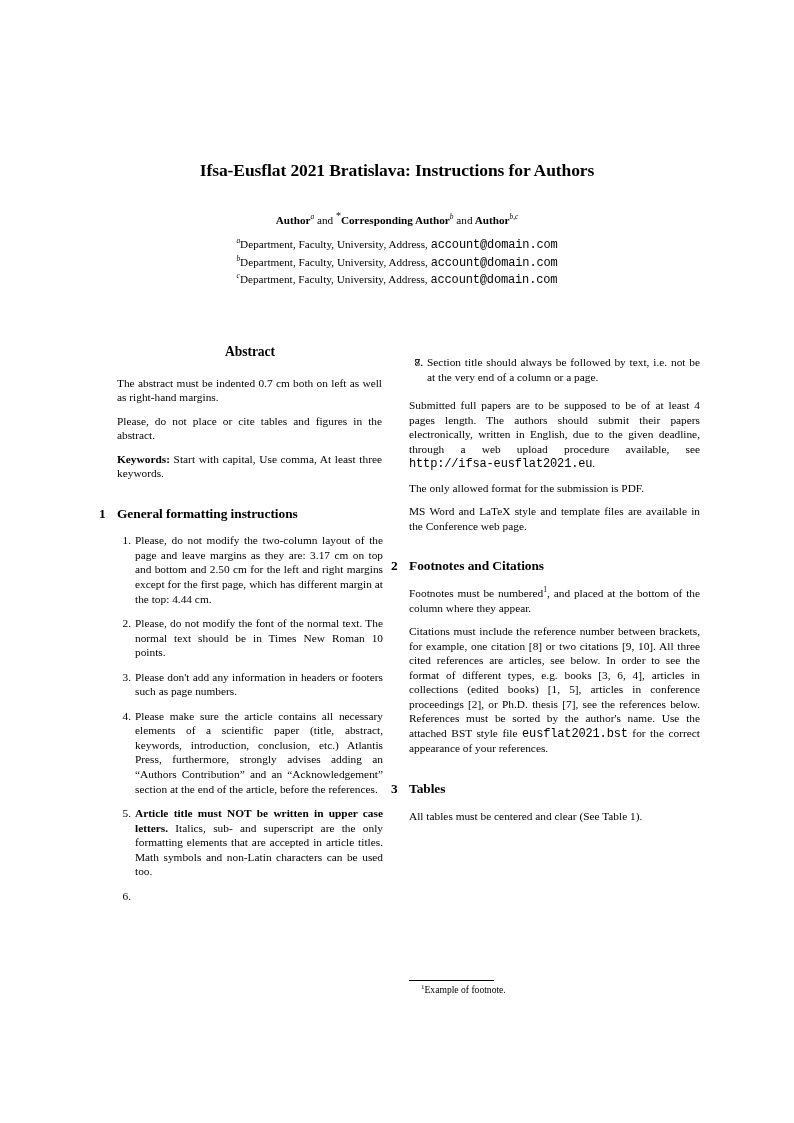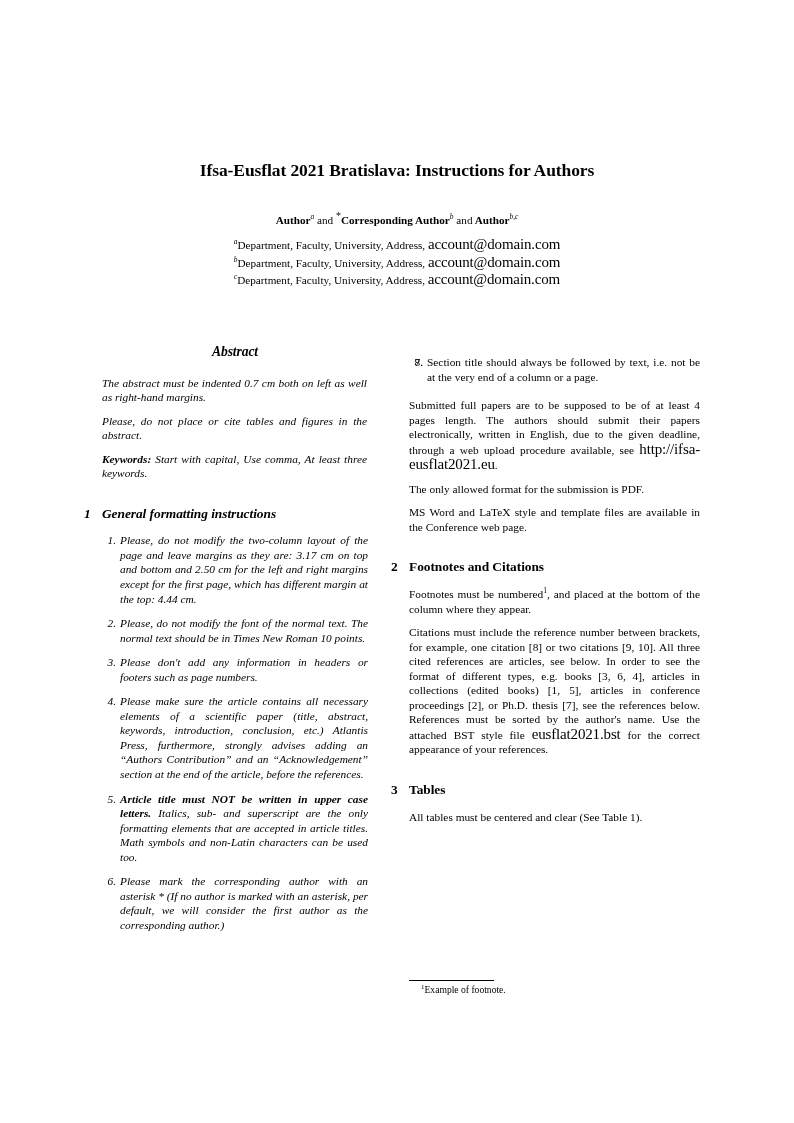--- a/index.html
+++ b/index.html
@@ -68,36 +68,36 @@
     top: 236px;
     width: 600px;
     text-align: center;
   }
   .affil {
     font-size: 11.2px;
     line-height: 16.6px;
     white-space: nowrap;
   }
   .mono {
-    font-family: Liberation Serif, serif;
-    font-size: 15px;
+    font-family: Liberation Mono, monospace;
+    font-size: 12px;
     letter-spacing: -0.15px;
   }
 
   
   .col {
     position: absolute;
     top: 345px;
     width: 266px;
     font-size: 11.35px;
     line-height: 14.55px;
     text-align: justify;
     text-justify: inter-word;
   }
-  .col-left  { left: 102px; font-style: italic; }
+  .col-left  { left: 117px; }
   .col-right { left: 409px; width: 291px; }
 
   .abstract-head {
     text-align: center;
     font-weight: bold;
     font-size: 13.6px;
     margin: 0 0 16px 0;
     letter-spacing: -0.1px;
   }
 
@@ -209,21 +209,21 @@
     </div>
 
     <h2 class="sec"><span class="num">1</span><span>General formatting instructions</span></h2>
 
     <ol class="list">
       <li><span class="mk">1.</span><span>Please, do not modify the two-column layout of the page and leave margins as they are: 3.17 cm on top and bottom and 2.50 cm for the left and right margins except for the first page, which has different margin at the top: 4.44 cm.</span></li>
       <li><span class="mk">2.</span><span>Please, do not modify the font of the normal text. The normal text should be in Times New Roman 10 points.</span></li>
       <li><span class="mk">3.</span><span>Please don't add any information in headers or footers such as page numbers.</span></li>
       <li><span class="mk">4.</span><span>Please make sure the article contains all necessary elements of a scientific paper (title, abstract, keywords, introduction, conclusion, etc.)  Atlantis Press, furthermore, strongly advises adding an “Authors Contribution” and an “Acknowledgement” section at the end of the article, before the references.</span></li>
       <li><span class="mk">5.</span><b>Article title must NOT be written in upper case letters.</b><span> Italics, sub- and superscript are the only formatting elements that are accepted in article titles. Math symbols and non-Latin characters can be used too.</span></li>
-      <li><span class="mk">6.</span><span>Please mark the corresponding author with an asterisk * (If no author is marked with an asterisk, per default, we will consider the first author as the corresponding author.)</span></li>
+      <li><span class="mk">6.</span></li>
     </ol>
   </div>
 
   <div class="col col-right">
 
     <ol class="list">
       <li><span class="mk">7.</span></li>
       <li><span class="mk">8.</span><span>Section title should always be followed by text, i.e. not be at the very end of a column or a page.</span></li>
     </ol>
 

